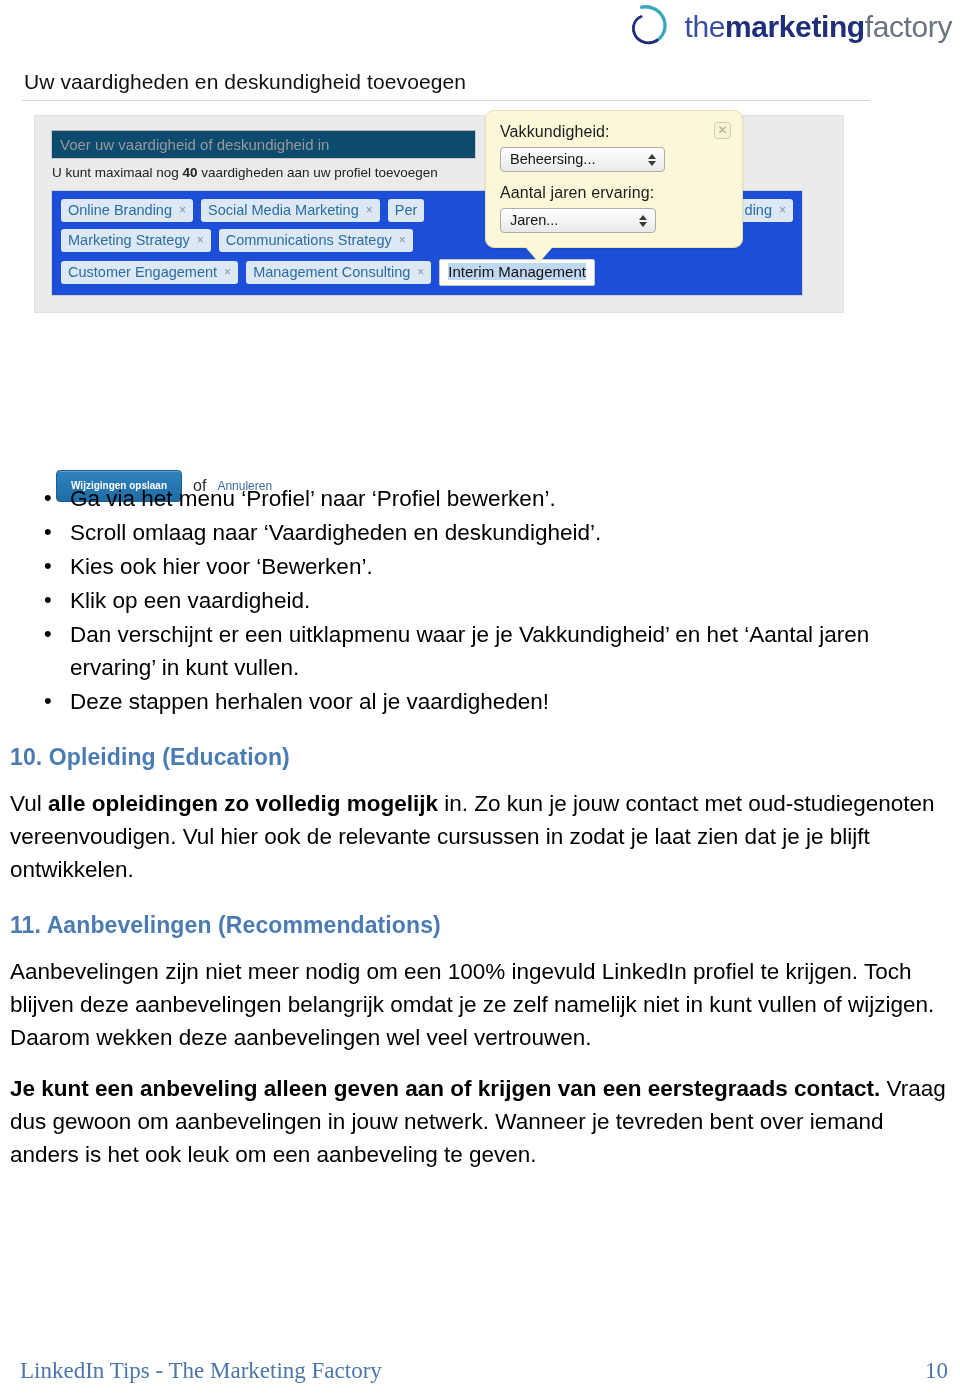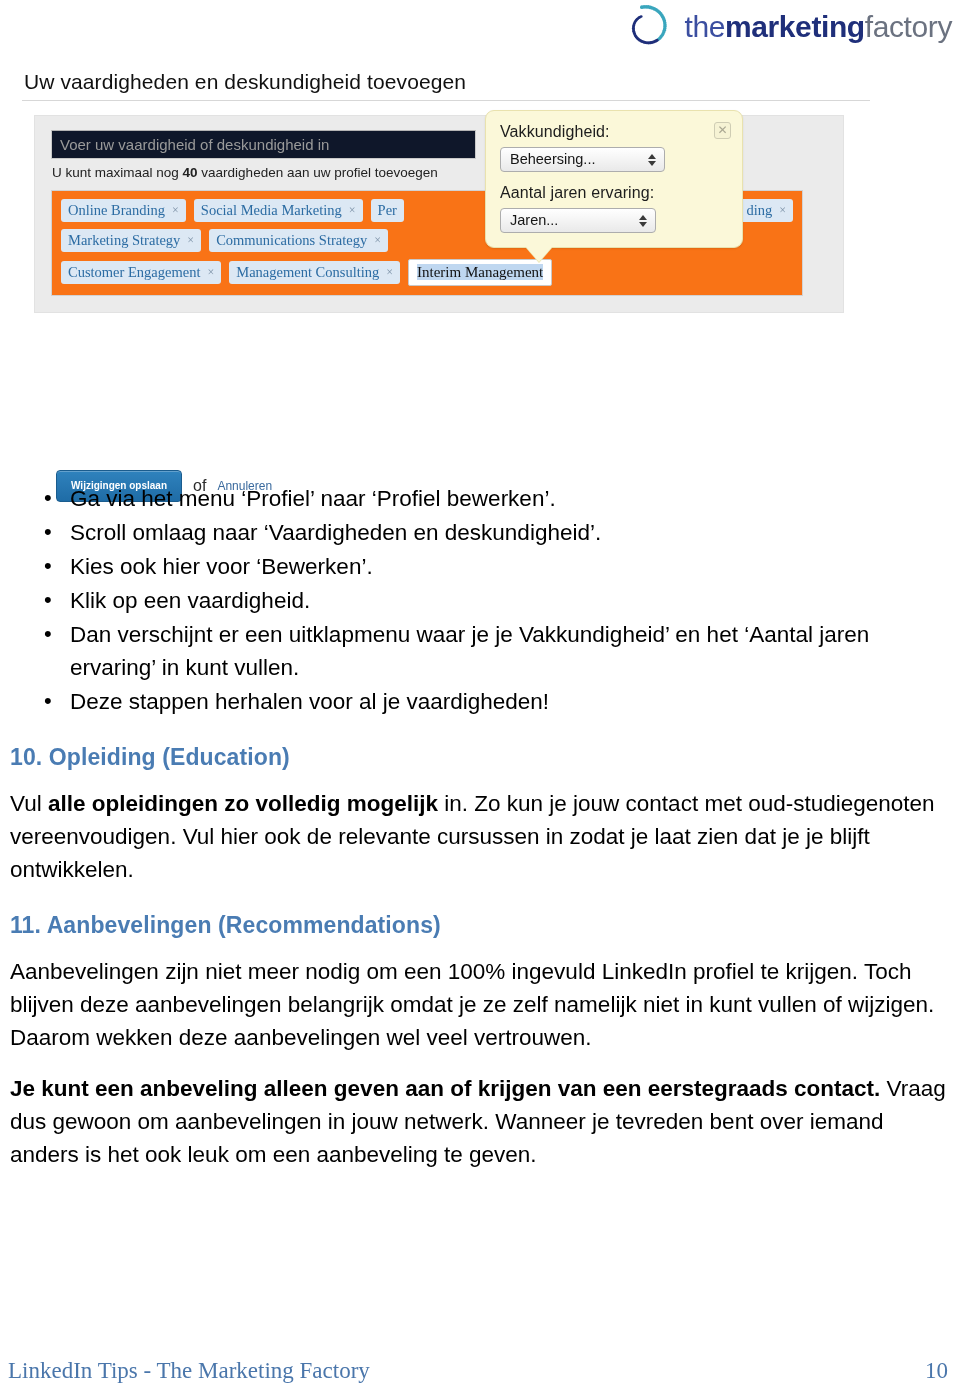--- a/index.html
+++ b/index.html
@@ -59,44 +59,43 @@
     position: relative;
     background: #ebebeb;
     border: 1px solid #e2e2e2;
     width: 810px;
     margin-left: 12px;
     padding: 14px 16px 16px 16px;
   }
   .skill-input {
     width: 425px;
     height: 29px;
-    background: #0f172a;
+    background: #0c4a6e;
     border: 1px solid #c9c9c9;
     border-top-color: #b4b4b4;
     color: #9a9a9a;
     font-size: 15px;
     line-height: 27px;
     padding: 0 8px;
     display: block;
   }
   .hint {
     font-size: 13.5px;
     color: #222;
     margin: 6px 0 10px 1px;
   }
   .hint b { font-weight: 700; }
 
   .tags-box {
-    background: #f97316;
+    background: #1d4ed8;
     border: 1px solid #d2d2d2;
     padding: 8px 9px 9px 9px;
     width: 752px;
     position: relative;
     overflow: hidden;
-    font-family: Liberation Serif, serif;
   }
   .tag-row {
     display: flex;
     align-items: center;
     gap: 8px;
     margin-bottom: 7px;
     white-space: nowrap;
   }
   .tag-row:last-child { margin-bottom: 0; }
   .tag {
@@ -271,21 +270,21 @@
     line-height: 33px;
     color: #000;
     margin: 4px 0 18px 0;
   }
   p.para b { font-weight: 700; }
   .sec-wrap { padding-left: 2px; }
 
   
   .footer {
     position: absolute;
-    left: 8px; right: 12px;
+    left: 20px; right: 12px;
     bottom: 14px;
     display: flex;
     justify-content: space-between;
     align-items: baseline;
     font-family: "Liberation Serif", serif;
     color: #4a76ab;
     font-size: 23px;
   }
 </style>
 </head>

